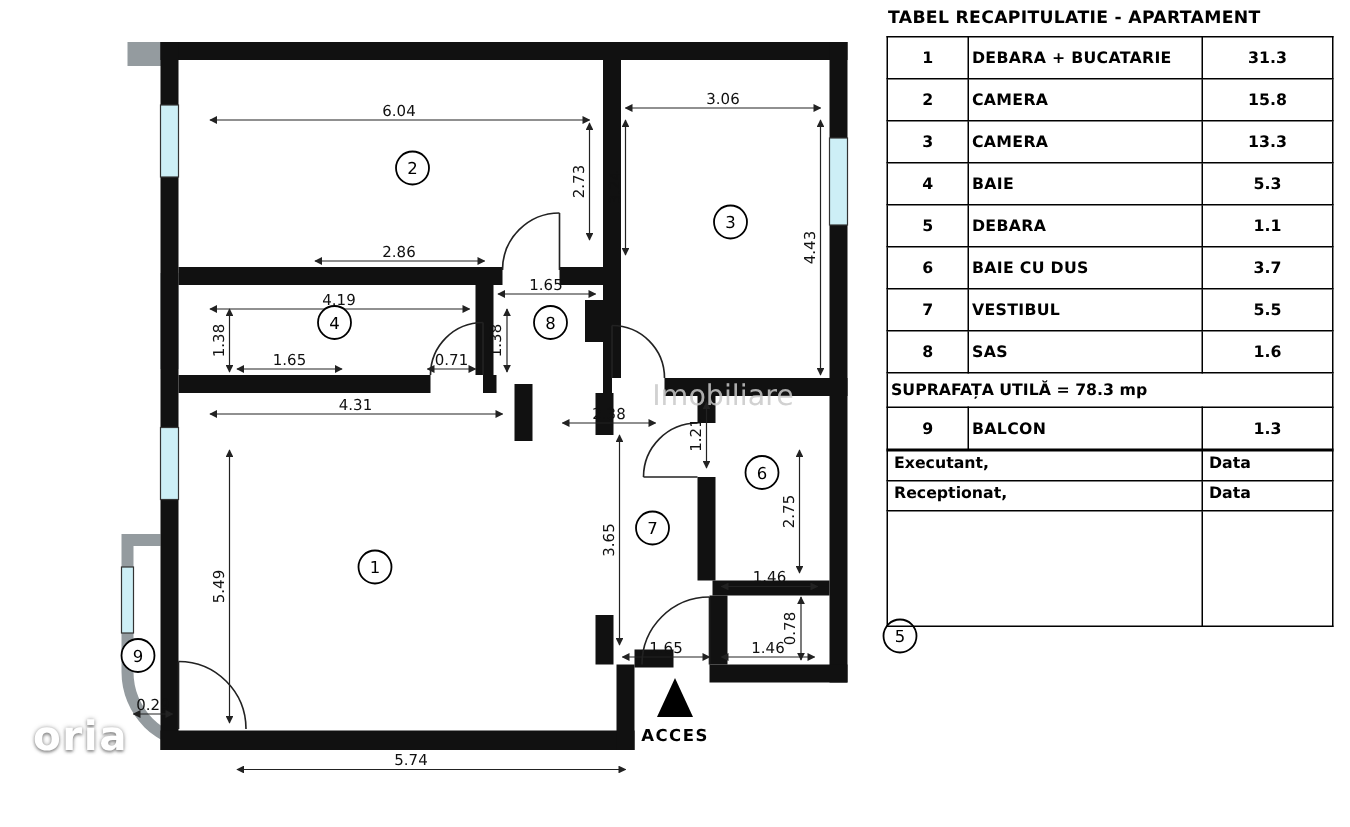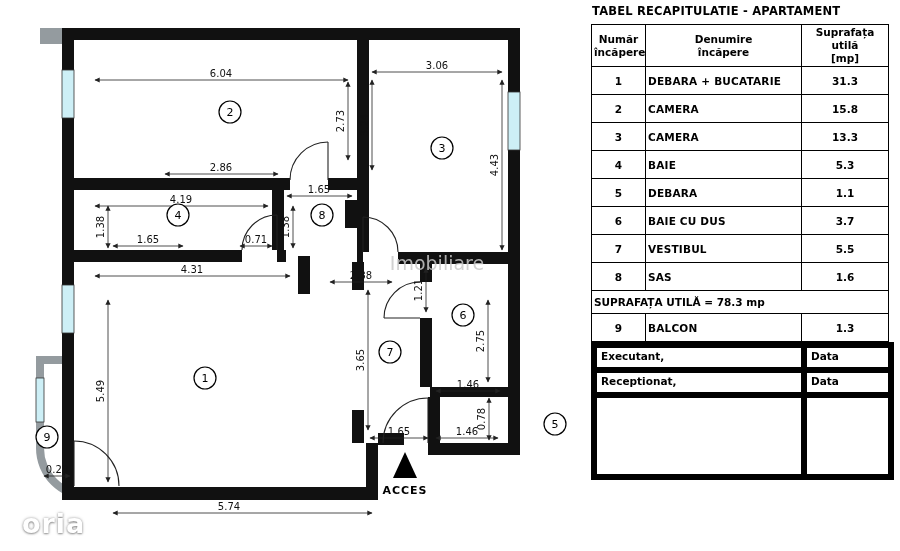--- a/index.html
+++ b/index.html
@@ -1,33 +1,33 @@
 <!DOCTYPE html>
 <html><head>
 <meta charset="utf-8">
 <style>
   html,body{margin:0;padding:0;}
   body{width:900px;height:551px;position:relative;background:#fff;overflow:hidden;
        font-family:"DejaVu Sans","Liberation Sans",sans-serif;color:#000;}
-  .plan-wrap{position:absolute;left:0;top:0;width:585px;height:551px;}
-  .logo{position:absolute;left:22px;top:508px;font-size:27px;font-weight:bold;color:#fff;
+  .plan-wrap{position:absolute;left:0;top:0;width:585px;height:551px;padding-left:45px;}
+  .logo{position:absolute;left:22px;top:476px;font-size:27px;font-weight:bold;color:#fff;
         text-shadow:0 0 3px rgba(90,90,90,.55),0 1px 2px rgba(60,60,60,.45);letter-spacing:1px;}
   .recap{position:absolute;left:591px;top:2px;width:298px;}
   .recap-title{font-size:11.5px;font-weight:bold;margin:2px 0 6px 1px;letter-spacing:.2px;}
   table.main{border-collapse:collapse;width:297px;table-layout:fixed;border:1.5px solid #000;}
   table.main td,table.main th{border:1px solid #000;font-size:10.5px;overflow:hidden;padding:1px 2px;}
   th{font-weight:bold;text-align:center;line-height:1.25;}
   td.cnr{text-align:center;font-weight:bold;height:25px;}
   td.cname{text-align:left;padding-left:9px;font-weight:bold;height:25px;letter-spacing:.2px;}
   tr.hdr th{height:32px;}
   td.merged{font-weight:bold;height:20px;}
   td.totrow{text-align:center;font-weight:bold;height:26px;}
   .total-val{font-size:15px;}
   table.sign{border-collapse:collapse;width:297px;table-layout:fixed;border:1.5px solid #000;margin-top:0px;}
-  table.sign td{border:6px solid #000000;font-size:10.5px;font-weight:bold;vertical-align:top;padding:2px 4px;}
+  table.sign td{border:1px solid #000000;font-size:10.5px;font-weight:bold;vertical-align:top;padding:2px 4px;}
   td.sdata{text-align:left;}
   .dim{stroke:#222;stroke-width:.8;}
   .dimtxt{font-size:10px;fill:#111;}
   .roomtxt{font-size:11px;fill:#000;}
   .acces-txt{font-size:11px;font-weight:bold;letter-spacing:1px;}
   .wm{font-size:19px;fill:#c9c9c9;opacity:.85;}
 </style>
 </head>
 <body>
 
@@ -200,25 +200,20 @@
 <div class="recap">
   <div class="recap-title">TABEL RECAPITULATIE - APARTAMENT</div>
 
   <table class="main">
     <colgroup>
         <col style="width:54px">
         <col style="width:156px">
         <col style="width:87px">
       </colgroup>
     <tbody>
-        <tr class="hdr">
-      <th><span>Număr</span><br><span>încăpere</span></th>
-      <th><span>Denumire</span><br><span>încăpere</span></th>
-      <th><span>Suprafața utilă</span><br><span>[mp]</span></th>
-    </tr>
     <tr>
       <td class="cnr">1</td>
       <td class="cname">DEBARA + BUCATARIE</td>
       <td class="cnr">31.3</td>
     </tr>
     <tr>
       <td class="cnr">2</td>
       <td class="cname">CAMERA</td>
       <td class="cnr">15.8</td>
     </tr>

